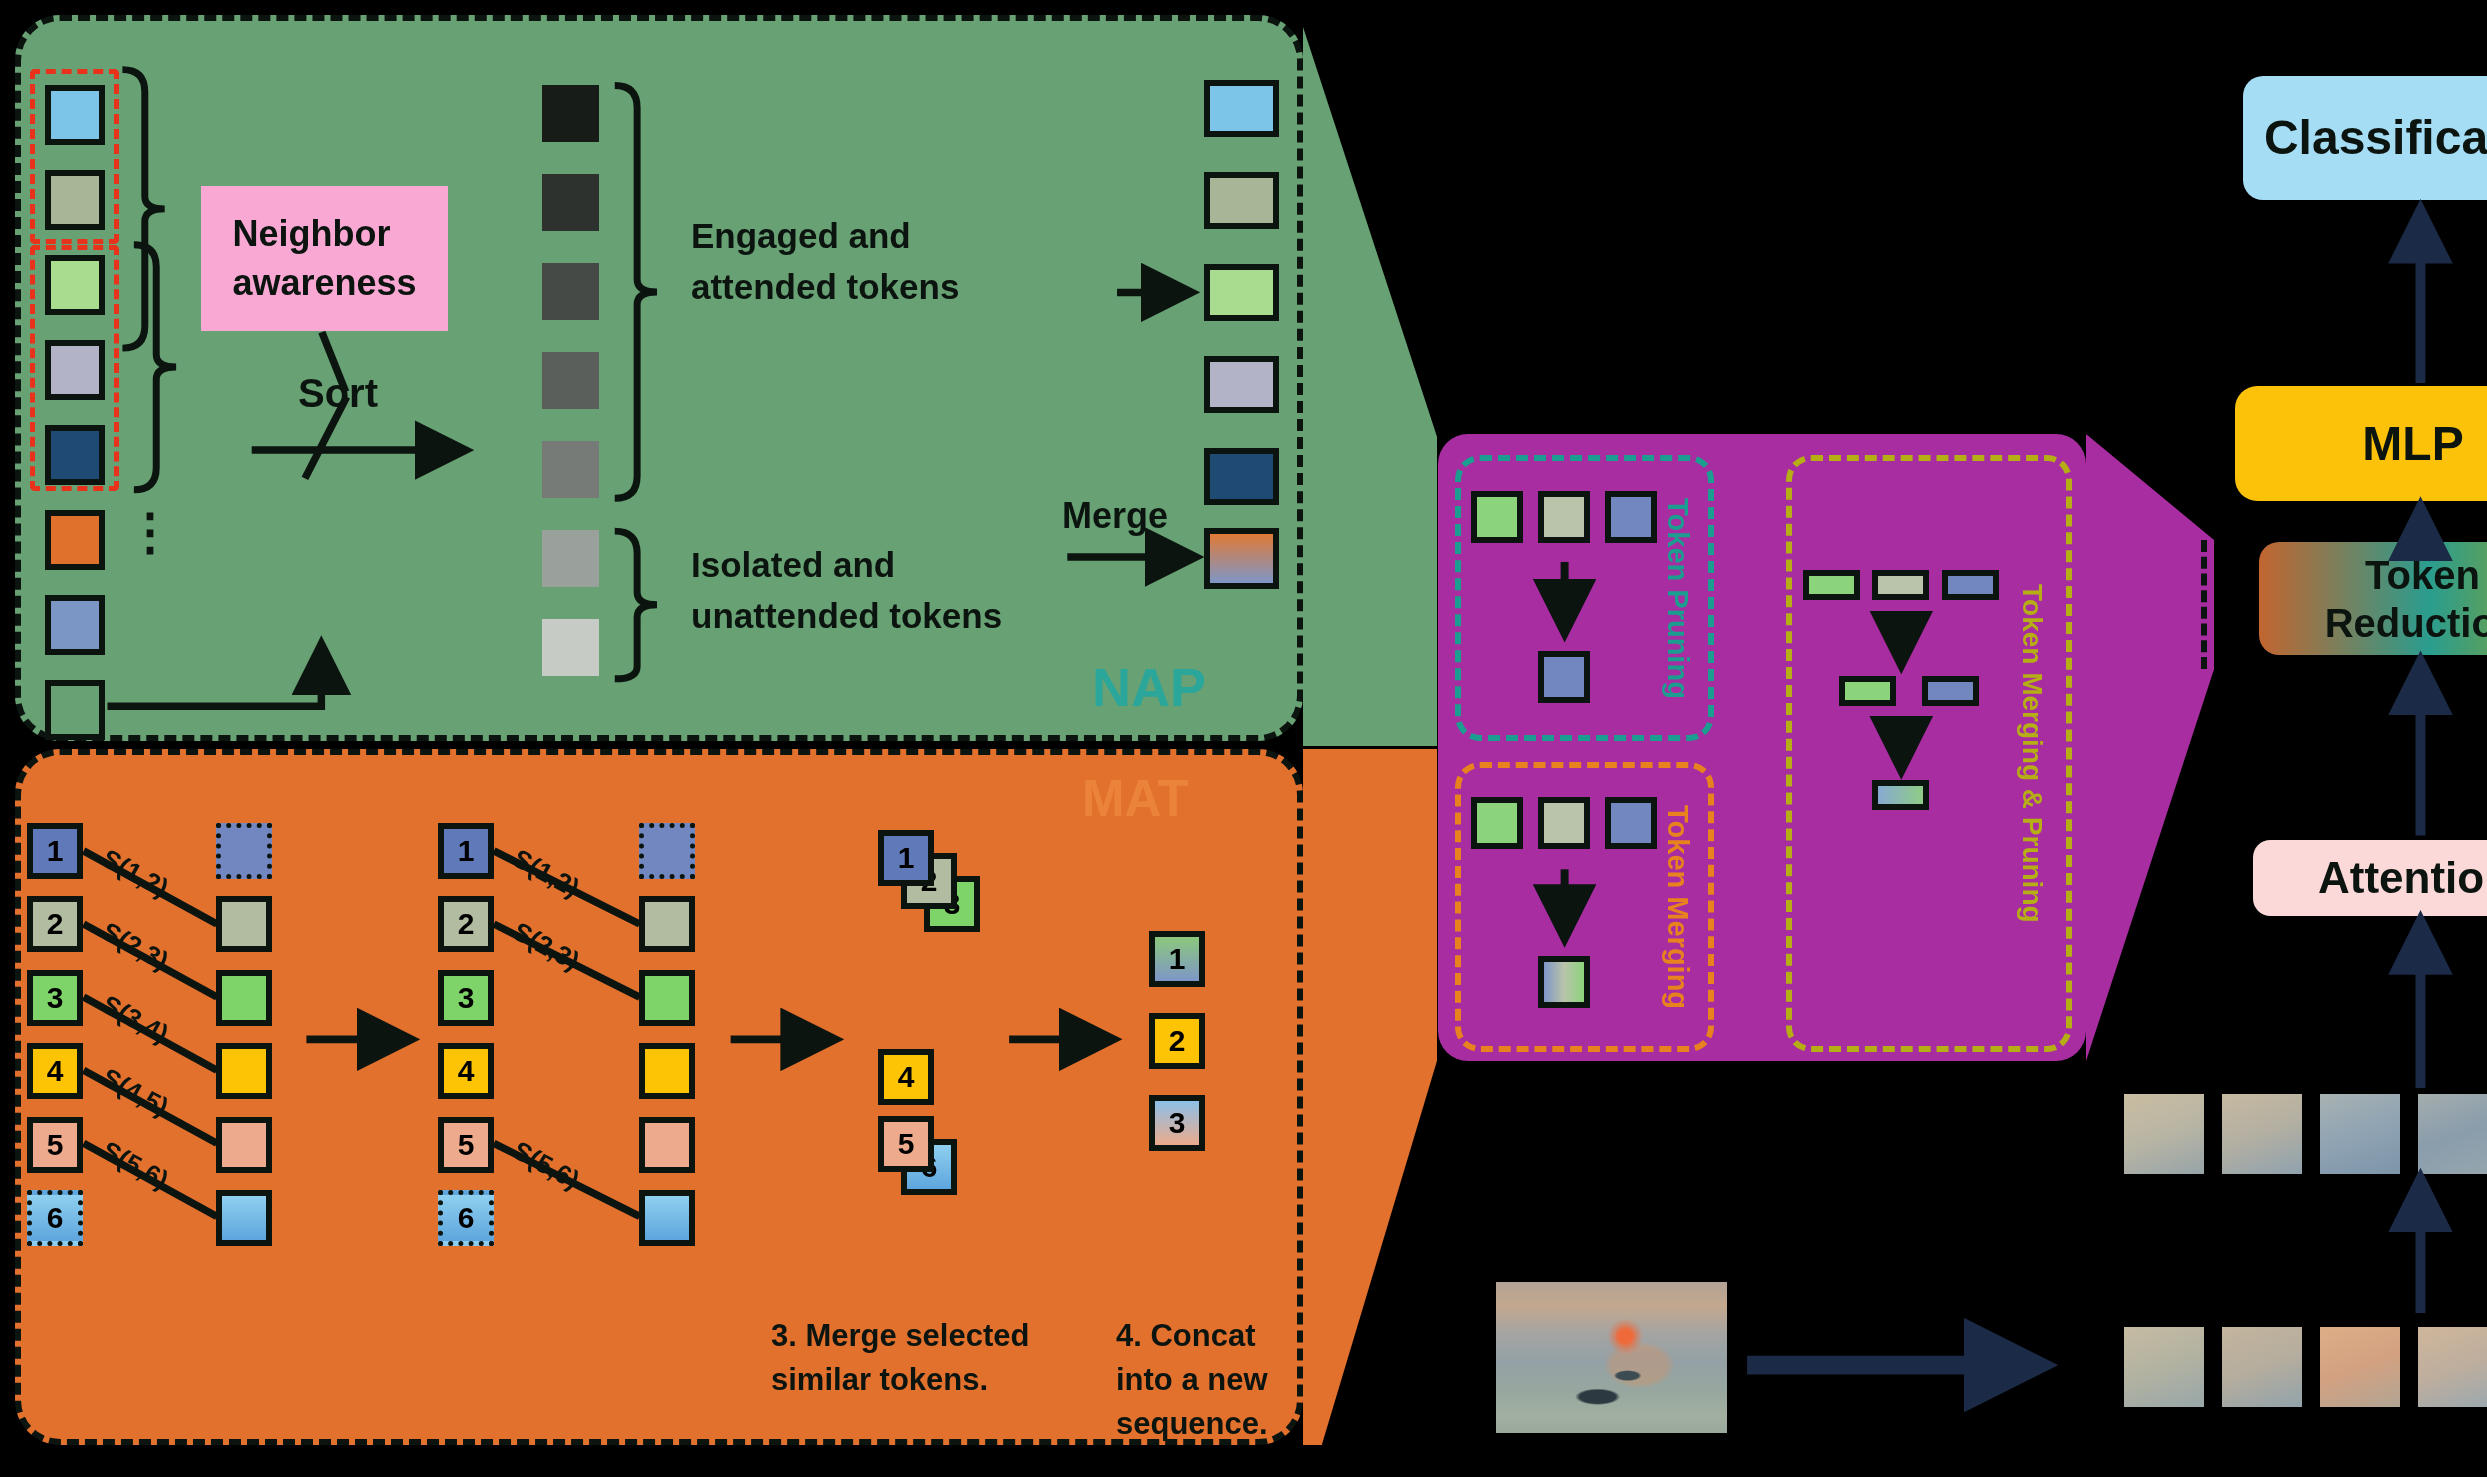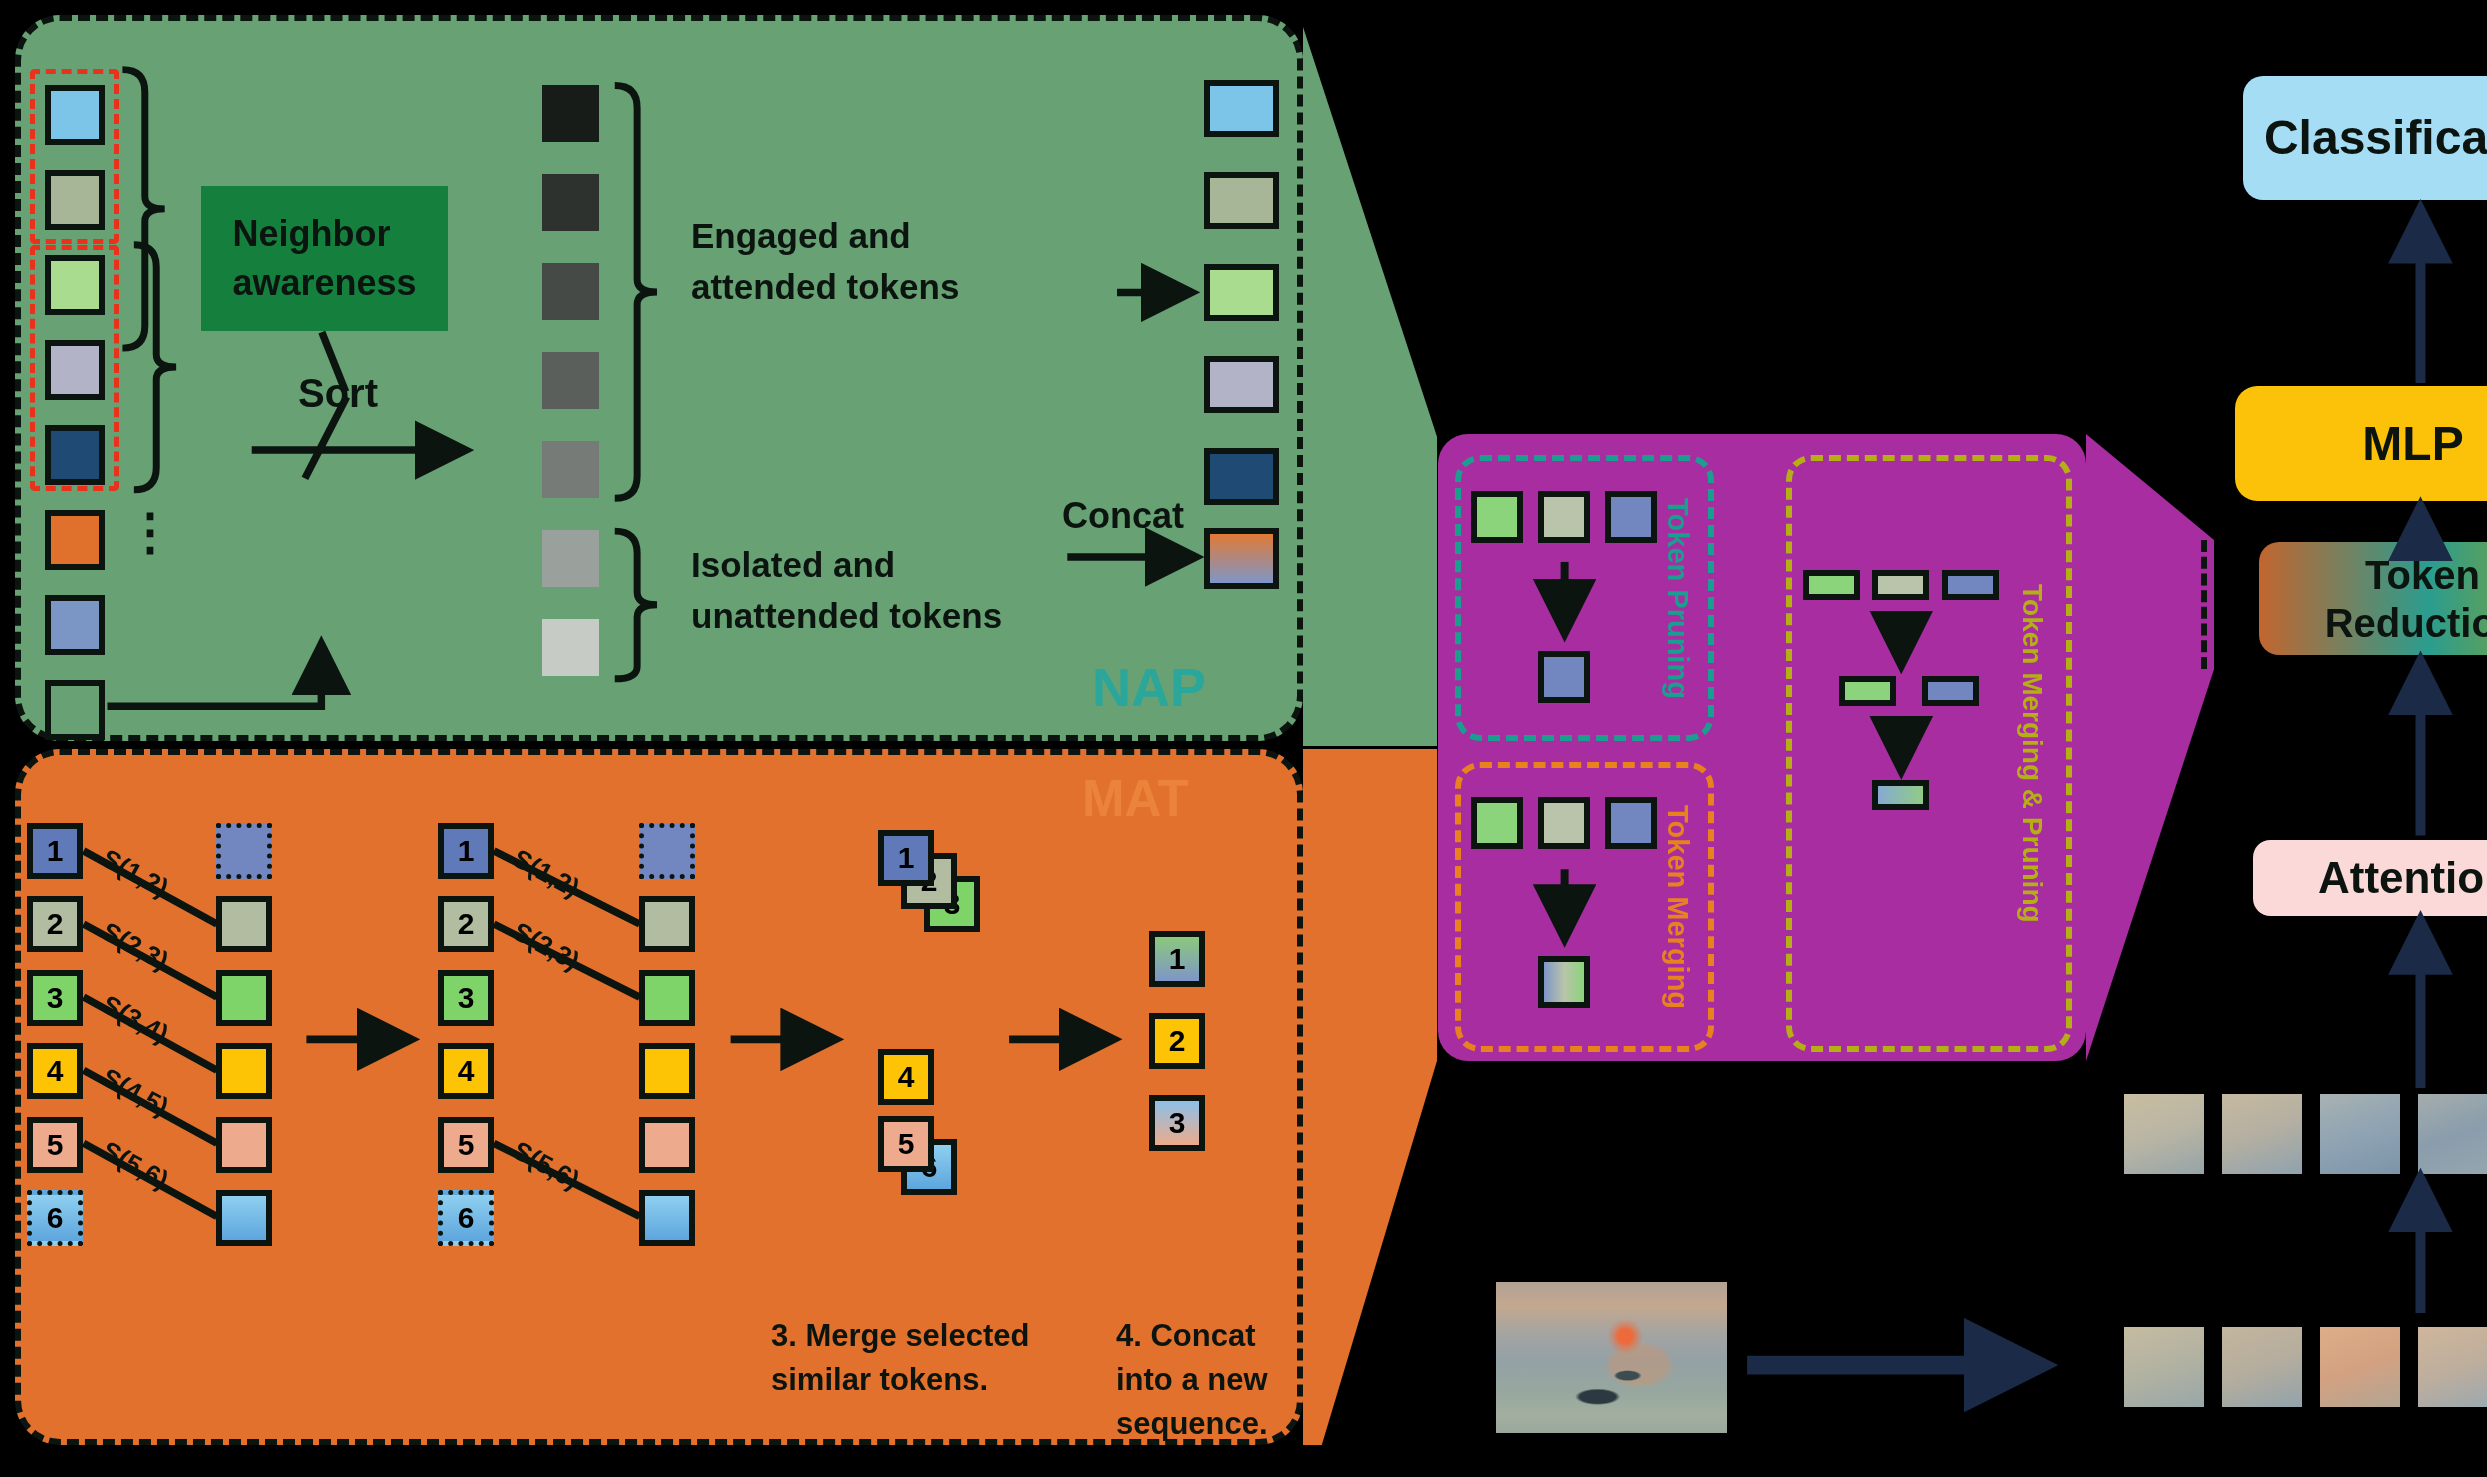--- a/index.html
+++ b/index.html
@@ -7,21 +7,21 @@
           font-family:"Liberation Sans",sans-serif;color:#0c1410;}
   .panel{position:absolute;box-sizing:border-box;}
   .token{box-sizing:border-box;border:6px solid #0c1410;display:flex;align-items:center;
          justify-content:center;flex:none;position:relative;}
   .token span{font-weight:700;font-size:30px;color:#000;line-height:1;}
   .tokcol{position:absolute;display:flex;flex-direction:column;}
   .tokrow{position:absolute;display:flex;flex-direction:row;}
   .stack{position:absolute;}
   .lbl{position:absolute;font-weight:700;color:#0c1410;}
   .preline{white-space:pre-line;}
-  .badge{position:absolute;background:#15803d;display:flex;align-items:center;justify-content:center;
+  .badge{position:absolute;background:#f9a8d4;display:flex;align-items:center;justify-content:center;
          font-weight:700;font-size:36px;line-height:1.35;box-sizing:border-box;text-align:left;}
   .vlabel{position:absolute;writing-mode:vertical-rl;font-weight:700;display:flex;
           align-items:center;justify-content:center;text-align:center;}
   .slabel{position:absolute;font-weight:700;font-size:26px;transform:rotate(28.5deg);
           transform-origin:left center;color:#0c1410;}
   .pipebox{position:absolute;display:flex;align-items:center;justify-content:center;
            font-weight:700;box-sizing:border-box;text-align:center;color:#0c1410;line-height:1.2;}
   svg{position:absolute;left:0;top:0;pointer-events:none;}
 </style>
 </head>
@@ -70,21 +70,21 @@
       <div class="token" style="width: 57px; height: 57px; background: rgb(90, 95, 91); border: none;"></div>
       <div class="token" style="width: 57px; height: 57px; background: rgb(118, 123, 119); border: none;"></div>
       <div class="token" style="width: 57px; height: 57px; background: rgb(154, 160, 155); border: none;"></div>
       <div class="token" style="width: 57px; height: 57px; background: rgb(198, 203, 198); border: none;"></div>
     </div>
 
   <div class="lbl preline" style="left:691px;top:211px;font-size:35px;line-height:1.45;">Engaged and
 attended tokens</div>
   <div class="lbl preline" style="left:691px;top:540px;font-size:35px;line-height:1.45;">Isolated and
 unattended tokens</div>
-  <div class="lbl" style="left:1062px;top:495px;font-size:36px;">Concat</div>
+  <div class="lbl" style="left:1062px;top:495px;font-size:36px;">Merge</div>
 
   <div class="tokcol" style="left:1204px;top:80px;gap:35px;">
       <div class="token" style="width: 75px; height: 57px; background: rgb(124, 197, 232);"></div>
       <div class="token" style="width: 75px; height: 57px; background: rgb(168, 182, 152);"></div>
       <div class="token" style="width: 75px; height: 57px; background: rgb(169, 220, 142);"></div>
       <div class="token" style="width: 75px; height: 57px; background: rgb(178, 179, 199);"></div>
       <div class="token" style="width: 75px; height: 57px; background: rgb(31, 74, 115);"></div>
     </div>
   <div class="tokcol" style="left:1204px;top:528px;">
       <div class="token" style="width: 75px; height: 61px; background: linear-gradient(rgb(224, 122, 54), rgb(126, 150, 200));"></div>

